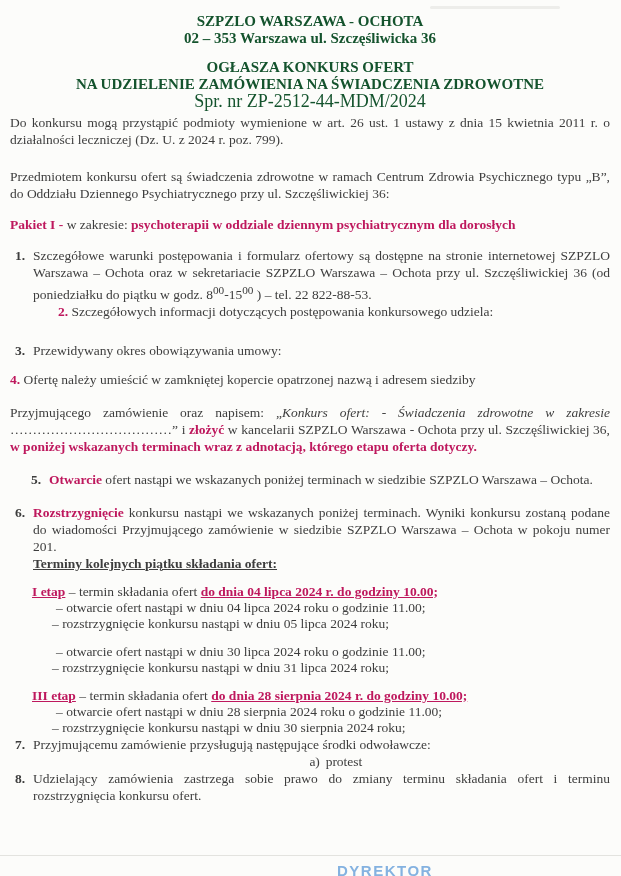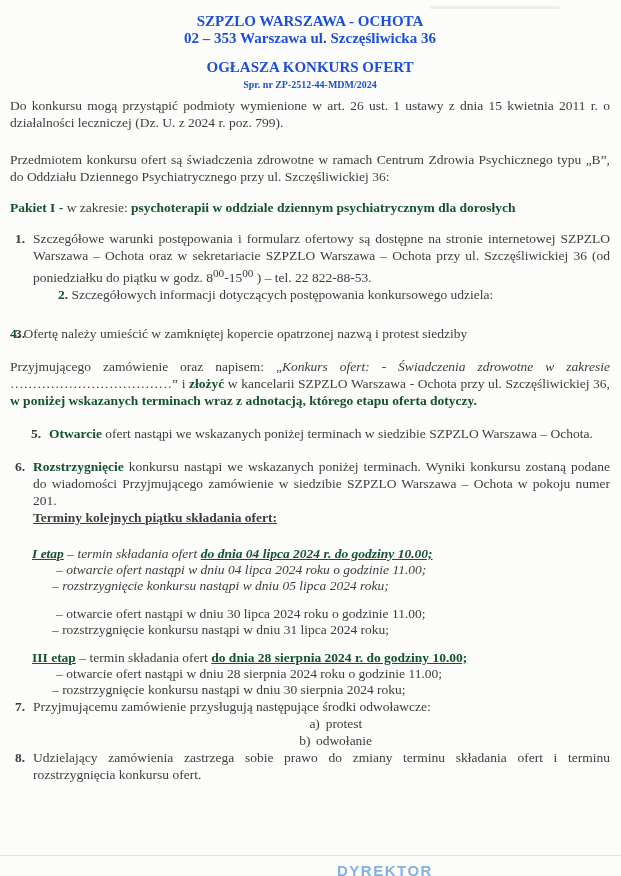--- a/index.html
+++ b/index.html
@@ -5,45 +5,45 @@
   html,body{margin:0;padding:0;}
   body{width:621px;height:876px;overflow:hidden;background:#ffffff;}
   .page{
     position:relative;width:621px;height:876px;box-sizing:border-box;
     background:#fcfcfa;
     font-family:"Liberation Serif", serif;
     font-size:13.5px;line-height:17px;color:#3d3d3d;
     padding:13px 11px 0 10px;
   }
   
-  .doc-header{text-align:center;font-weight:bold;font-size:15px;line-height:17px;color:#1d4ed8;}
+  .doc-header{text-align:center;font-weight:bold;font-size:15px;line-height:17px;color:#14532d;}
   .header-gap{height:12px;}
-  .case-number{font-weight:bold;font-size:10px;}
+  .case-number{font-weight:normal;font-size:18px;}
   
   .para{text-align:justify;margin:0;}
   .intro1{margin-top:4px;}
   .intro2{margin-top:20px;}
   .pakiet{margin-top:14px;}
-  b{font-weight:bold;color:#14532d;}
+  b{font-weight:bold;color:#be185d;}
   .ital{font-style:italic;}
   
   .num-item{position:relative;padding-left:23px;text-align:justify;}
   .num-item .num{position:absolute;left:5px;font-weight:bold;}
   .mt-item1{margin-top:14px;}
   .sub2-head{padding-left:25px;text-align:left;}
   .mt-item3{margin-top:22px;}
   .item3-line2{padding-left:24px;}
   .mt-item4{margin-top:12px;}
   .mt-env{margin-top:16px;}
   .mt-item5{margin-top:16px;margin-left:16px;}
   .mt-item6{margin-top:16px;}
   .terminy-heading{font-weight:bold;text-decoration:underline;text-align:left;}
   
   .etap{margin-left:22px;line-height:16px;text-align:left;}
-  .etap-1{margin-top:20px;font-style:italic;}
+  .etap-1{margin-top:12px;}
   .etap-2{margin-top:12px;}
   .etap-3{margin-top:12px;}
   .u{text-decoration:underline;}
   .etap-sub{padding-left:24px;}
   .etap-sub2{padding-left:20px;}
   
   .sub-letter{margin-left:46px;text-align:center;}
   .sub-letter .letter{display:inline-block;width:22px;}
   
   .fold-line{position:absolute;left:0;right:0;top:855px;height:1px;background:#e3e3df;}
@@ -61,39 +61,41 @@
 
 <div class="page">
 
   <div class="top-smudge"></div>
 
   <div class="doc-header">
     <div>SZPZLO WARSZAWA - OCHOTA</div>
     <div>02 – 353 Warszawa ul. Szczęśliwicka 36</div>
     <div class="header-gap"></div>
     <div>OGŁASZA KONKURS OFERT</div>
+    <div>NA UDZIELENIE ZAMÓWIENIA NA ŚWIADCZENIA ZDROWOTNE</div>
     <div class="case-number">Spr. nr ZP-2512-44-MDM/2024</div>
   </div>
 
   <p class="para intro1">Do konkursu mogą przystąpić podmioty wymienione w art. 26 ust. 1 ustawy z dnia 15 kwietnia 2011 r. o działalności leczniczej (Dz. U. z 2024 r. poz. 799).</p>
   <p class="para intro2">Przedmiotem konkursu ofert są świadczenia zdrowotne w ramach Centrum Zdrowia Psychicznego typu „B”, do Oddziału Dziennego Psychiatrycznego przy ul. Szczęśliwickiej 36:</p>
 
   <p class="para pakiet"><b>Pakiet I - </b><span> w zakresie: </span><b>psychoterapii w oddziale dziennym psychiatrycznym dla dorosłych</b></p>
 
   <div class="num-item mt-item1">
     <span class="num">1.</span>
     <span><span>Szczegółowe warunki postępowania i formularz ofertowy są dostępne na stronie internetowej SZPZLO Warszawa – Ochota oraz w sekretariacie SZPZLO Warszawa – Ochota przy ul. Szczęśliwickiej 36 (od poniedziałku do piątku w godz. 8</span><sup>00</sup><span>-15</span><sup>00</sup><span> ) – tel. 22 822-88-53.</span></span>
     <div class="sub2-head"><b>2.</b><span> Szczegółowych informacji dotyczących postępowania konkursowego udziela:</span></div>
   </div>
 
   <div class="num-item mt-item3">
     <span class="num">3.</span>
+    <div style="text-align:left;">Przewidywany okres obowiązywania umowy:</div>
   </div>
 
-  <p class="para mt-item4"><b>4.</b><span> Ofertę należy umieścić w zamkniętej kopercie opatrzonej nazwą i protest siedziby</span></p>
+  <p class="para mt-item4"><b>4.</b><span> Ofertę należy umieścić w zamkniętej kopercie opatrzonej nazwą i adresem siedziby</span></p>
 
   <p class="para mt-env"><span>Przyjmującego zamówienie oraz napisem: „</span><span class="ital">Konkurs ofert: - Świadczenia zdrowotne w zakresie</span><span> ………………………………” </span><span> i </span><b>złożyć</b><span> w kancelarii SZPZLO Warszawa - Ochota przy ul. Szczęśliwickiej 36, </span><b>w poniżej wskazanych terminach wraz z adnotacją, którego etapu oferta dotyczy.</b></p>
 
   <div class="num-item mt-item5">
     <span class="num">5.</span>
     <span style="text-align:left;"><b>Otwarcie</b><span> ofert nastąpi we wskazanych poniżej terminach w siedzibie SZPZLO Warszawa – Ochota.</span></span>
   </div>
 
   <div class="num-item mt-item6">
     <span class="num">6.</span>
@@ -116,21 +118,20 @@
     <div><b class="u">III etap</b><span> – termin składania ofert </span><b class="u">do dnia 28 sierpnia 2024 r. do godziny 10.00;</b></div>
     <div class="etap-sub">– otwarcie ofert nastąpi  w dniu 28 sierpnia 2024 roku o godzinie 11.00;</div>
     <div class="etap-sub2">– rozstrzygnięcie konkursu nastąpi w dniu 30 sierpnia 2024 roku;</div>
   </div>
 
   <div class="num-item">
     <span class="num">7.</span>
     <span style="text-align:left;">Przyjmującemu zamówienie przysługują następujące środki odwoławcze:</span>
   </div>
   <div class="sub-letter"><span class="letter">a)</span><span>protest</span></div>
-  <div class="sub-letter"><span class="letter">b)</span><span>odwołanie</span></div>
 
   <div class="num-item">
     <span class="num">8.</span>
     <span>Udzielający zamówienia zastrzega sobie prawo do zmiany terminu składania ofert i terminu rozstrzygnięcia konkursu ofert.</span>
   </div>
 
   <div class="fold-line"></div>
 
   <div class="signature">DYREKTOR</div>
 

